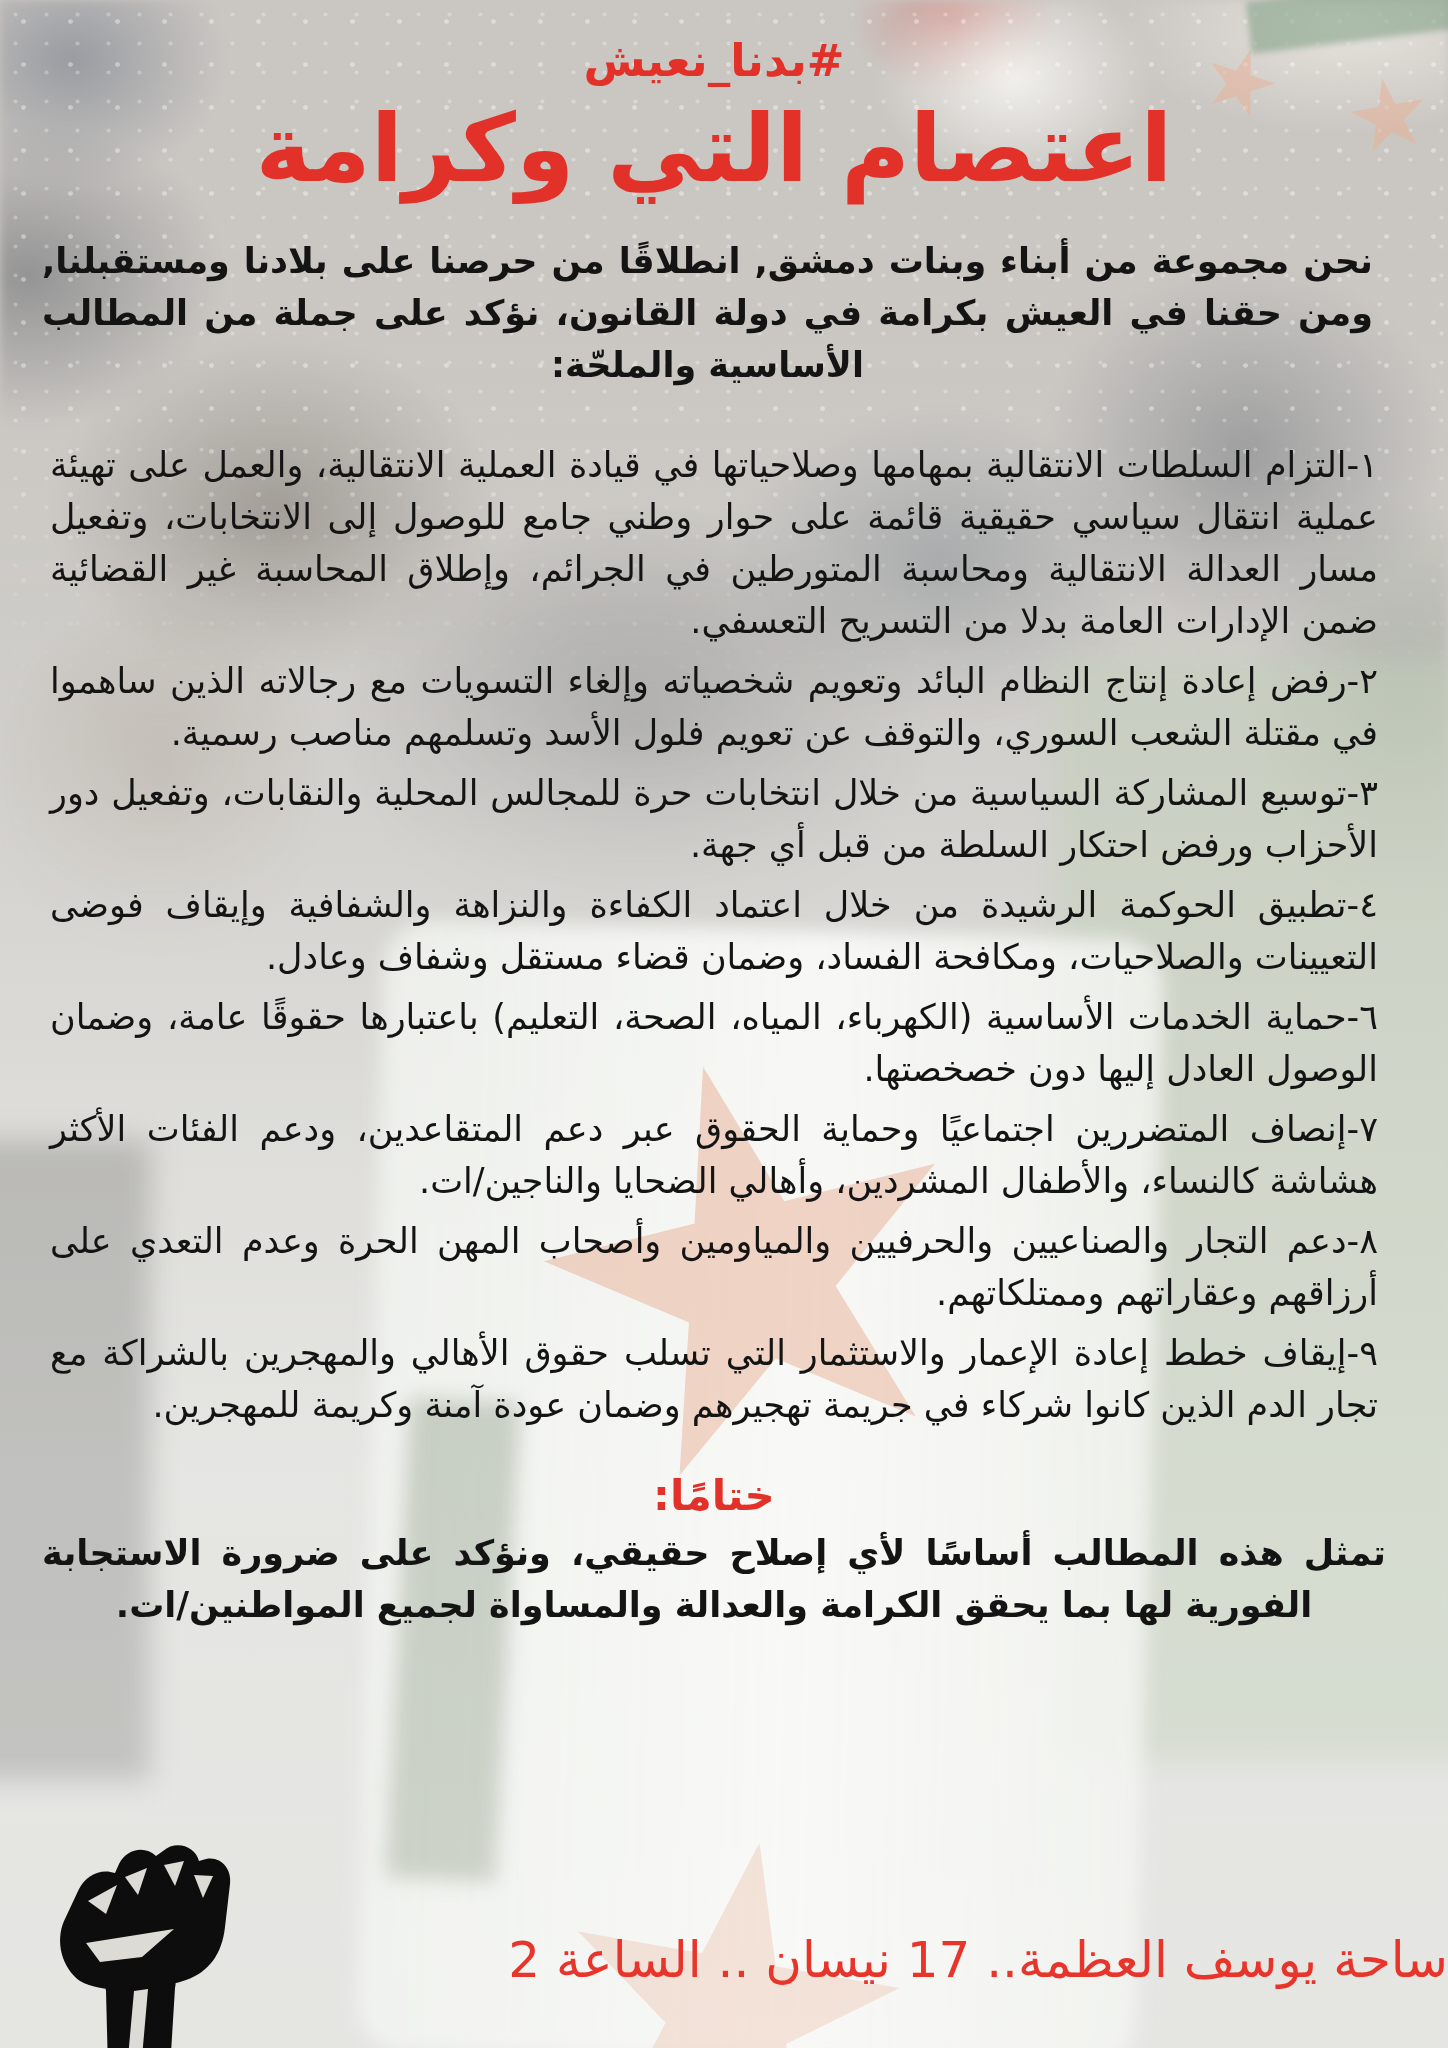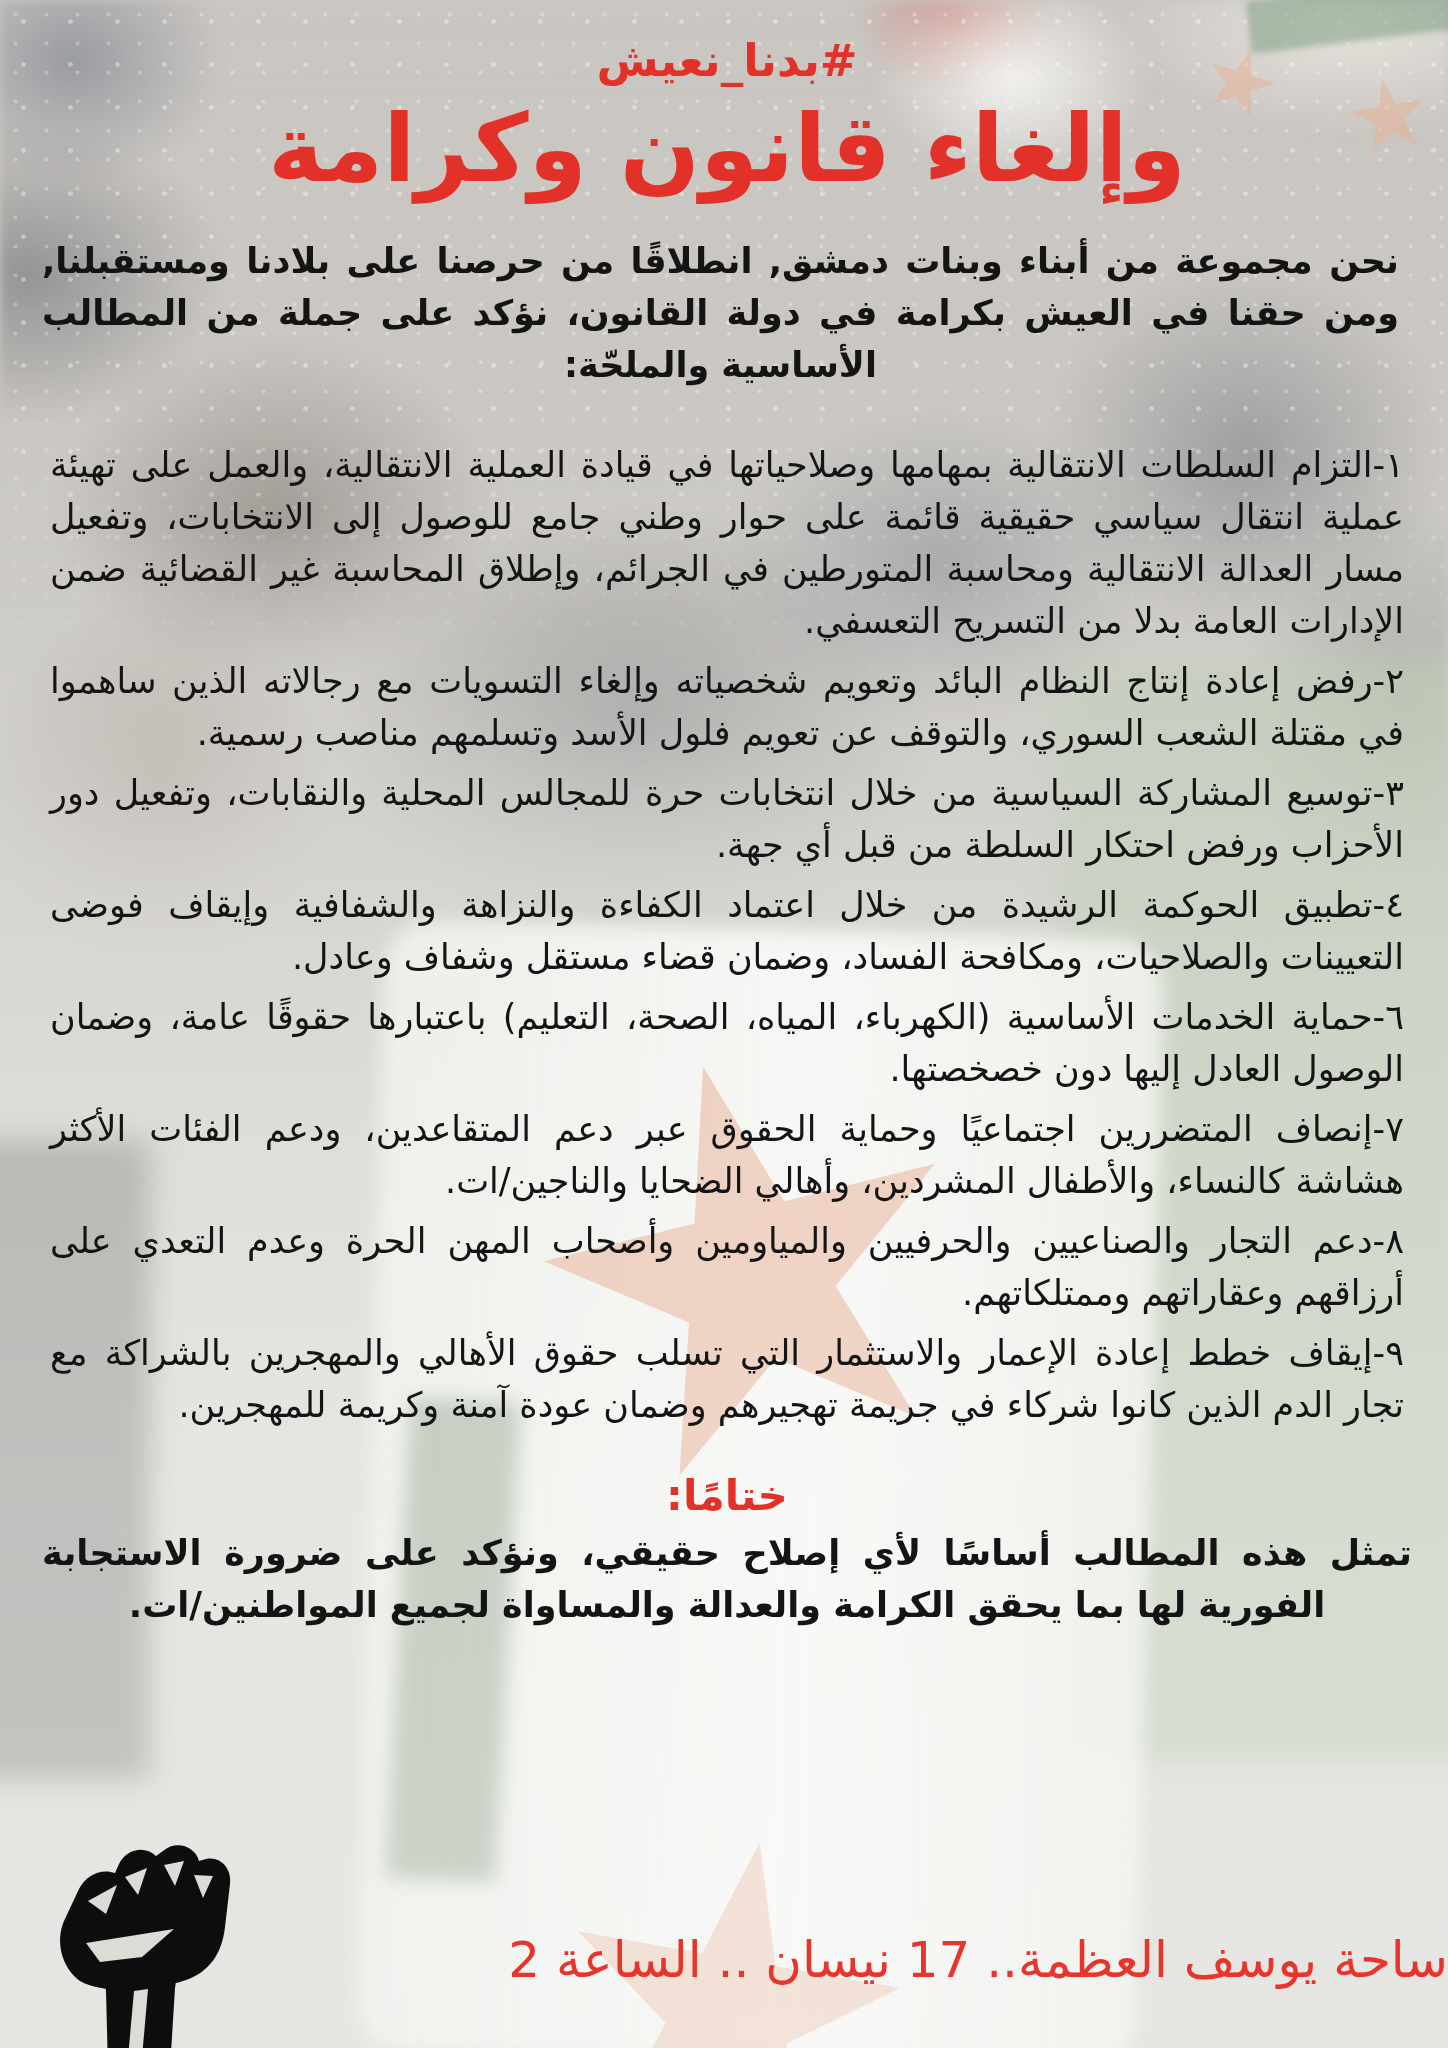--- a/index.html
+++ b/index.html
@@ -69,21 +69,21 @@
     left:1248px;top:-12px;width:230px;height:52px;
     background:rgba(58,108,66,.5);transform:rotate(-7deg);filter:blur(3px);
   }
   .bg-wash{
     left:0;top:0;width:100%;height:100%;
     background:linear-gradient(180deg,rgba(255,255,255,.30) 0%,rgba(255,255,255,.20) 30%,rgba(255,255,255,.26) 65%,rgba(255,255,255,.34) 100%);
   }
   
   .content{
     position:absolute;inset:0;z-index:5;
-    padding:36px 36px 0 42px;
+    padding:36px 62px 0 42px;
     direction:rtl;
     color:#141414;
   }
   .hashtag{
     text-align:center;color:#e23128;
     font-size:45px;font-weight:700;line-height:1.1;
     margin:0;
   }
   .title{
     text-align:center;color:#e23128;
@@ -132,21 +132,21 @@
   <div class="bg-layer star star-low"></div>
   <div class="bg-layer star star-tr1"></div>
   <div class="bg-layer star star-tr2"></div>
   <div class="bg-layer bg-green-tr"></div>
   <div class="bg-layer bg-green-stripe"></div>
   <div class="bg-layer bg-dark-left"></div>
   <div class="bg-layer bg-wash"></div>
 
   <div class="content">
     <p class="hashtag">#بدنا_نعيش</p>
-    <h1 class="title">وإلغاء قانون وكرامة</h1>
+    <h1 class="title">اعتصام التي وكرامة</h1>
 
     <p class="intro">نحن مجموعة من أبناء وبنات دمشق, انطلاقًا من حرصنا على بلادنا ومستقبلنا, ومن حقنا في العيش بكرامة في دولة القانون، نؤكد على جملة من المطالب الأساسية والملحّة:</p>
 
     <div class="demands">
       <p class="demand">١-التزام السلطات الانتقالية بمهامها وصلاحياتها في قيادة العملية الانتقالية، والعمل على تهيئة عملية انتقال سياسي حقيقية قائمة على حوار وطني جامع للوصول إلى الانتخابات، وتفعيل مسار العدالة الانتقالية ومحاسبة المتورطين في الجرائم، وإطلاق المحاسبة غير القضائية ضمن الإدارات العامة بدلا من التسريح التعسفي.</p>
       <p class="demand">٢-رفض إعادة إنتاج النظام البائد وتعويم شخصياته وإلغاء التسويات مع رجالاته الذين ساهموا في مقتلة الشعب السوري، والتوقف عن تعويم فلول الأسد وتسلمهم مناصب رسمية.</p>
       <p class="demand">٣-توسيع المشاركة السياسية من خلال انتخابات حرة للمجالس المحلية والنقابات، وتفعيل دور الأحزاب ورفض احتكار السلطة من قبل أي جهة.</p>
       <p class="demand">٤-تطبيق الحوكمة الرشيدة من خلال اعتماد الكفاءة والنزاهة والشفافية وإيقاف فوضى التعيينات والصلاحيات، ومكافحة الفساد، وضمان قضاء مستقل وشفاف وعادل.</p>
       <p class="demand">٦-حماية الخدمات الأساسية (الكهرباء، المياه، الصحة، التعليم) باعتبارها حقوقًا عامة، وضمان الوصول العادل إليها دون خصخصتها.</p>
       <p class="demand">٧-إنصاف المتضررين اجتماعيًا وحماية الحقوق عبر دعم المتقاعدين، ودعم الفئات الأكثر هشاشة كالنساء، والأطفال المشردين، وأهالي الضحايا والناجين/ات.</p>

